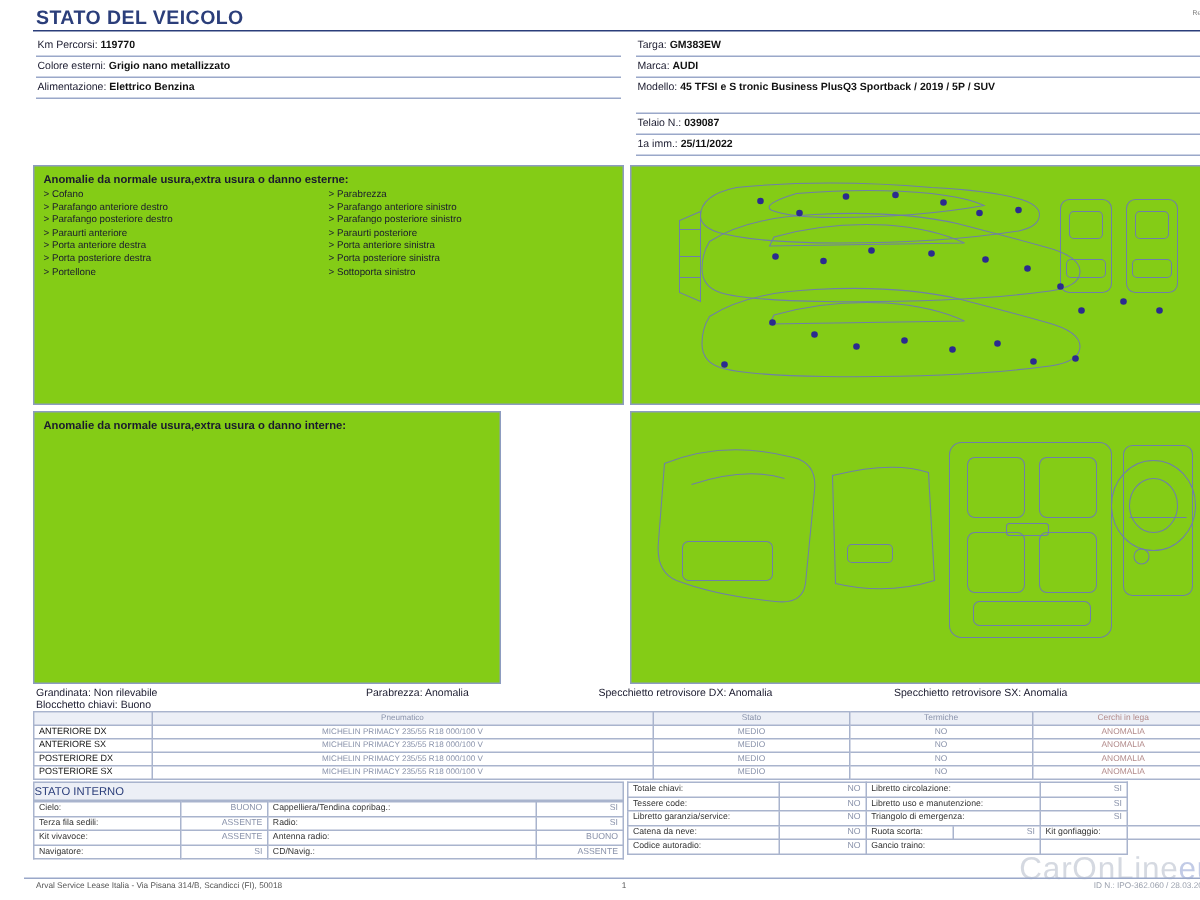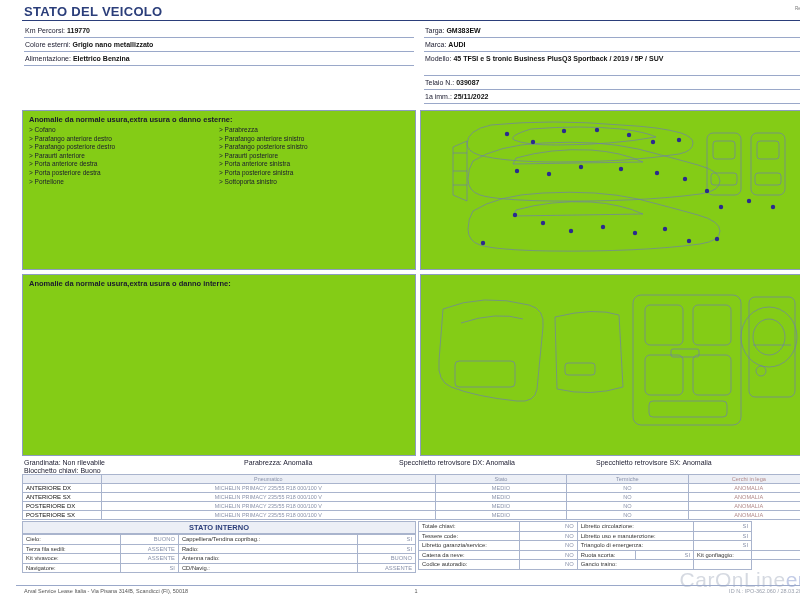--- a/index.html
+++ b/index.html
@@ -84,22 +84,22 @@
   .tyres .c1 { width:78px; text-align:left; font-size:6px; color:#111; }
   .tyres .c2 { width:330px; text-align:center; color:#8a93ab; font-size:5.4px; }
   .tyres .c3 { width:130px; text-align:center; color:#8a93ab; font-size:5.6px; }
   .tyres .c4 { width:120px; text-align:center; color:#8a93ab; font-size:5.6px; }
   .tyres .c5 { width:120px; text-align:center; color:#b28a8a; font-size:5.6px; }
 
   .bottom-left { position:absolute; left:6px; top:521px; width:394px; }
   .bottom-right { position:absolute; left:402px; top:521px; width:392px; }
   .sec-head {
     border:1px solid #a9b4cd;
-    background:#eceff6; color:#2b3e7a; text-align:center;
-    font-weight:bold; font-size:7.5px; padding:1px 0;
+    background:#eceff6; color:#2b3e7a; text-align:left;
+    font-weight:normal; font-size:7.5px; padding:1px 0;
   }
   .kv { width:100%; border-collapse:collapse; }
   .kv td { border:1px solid #a9b4cd; font-size:5.8px; padding:0.5px 3px; height:9.5px; }
   .kv td.k { color:#333; }
   .kv td.v { text-align:right; color:#8a93ab; width:58px; }
   .kv td.k2 { color:#333; }
   .kv td.v2 { text-align:right; color:#8a93ab; width:58px; }
 
   
   .footer {
@@ -242,21 +242,21 @@
         <circle cx="182" cy="116" r="2.2"></circle>
         <circle cx="214" cy="122" r="2.2"></circle>
         <circle cx="244" cy="118" r="2.2"></circle>
         <circle cx="268" cy="130" r="2.2"></circle>
         <circle cx="296" cy="128" r="2.2"></circle>
         <circle cx="62" cy="132" r="2.2"></circle>
       </g>
     </svg>
   </div>
 
-  <div class="box" style="left:6px; top:274px; width:394px; height:182px;">
+  <div class="box" style="left:6px; top:274px; width:312px; height:182px;">
     <div class="box-title">Anomalie da normale usura,extra usura o danno interne:</div>
   </div>
 
   <div class="box" style="left:404px; top:274px; width:390px; height:182px;">
     <svg width="388" height="180" viewBox="0 0 388 180">
       <g fill="none" stroke="#6f7fa8" stroke-width="0.7">
 
         <path d="M22 34 q40 -16 86 -4 q16 4 14 22 l-6 62 q-2 14 -20 12 q-40 -4 -66 -14 q-14 -6 -12 -26 z"></path>
         <path d="M40 48 q36 -12 62 -4"></path>
         <rect x="34" y="86" width="60" height="26" rx="4"></rect>

